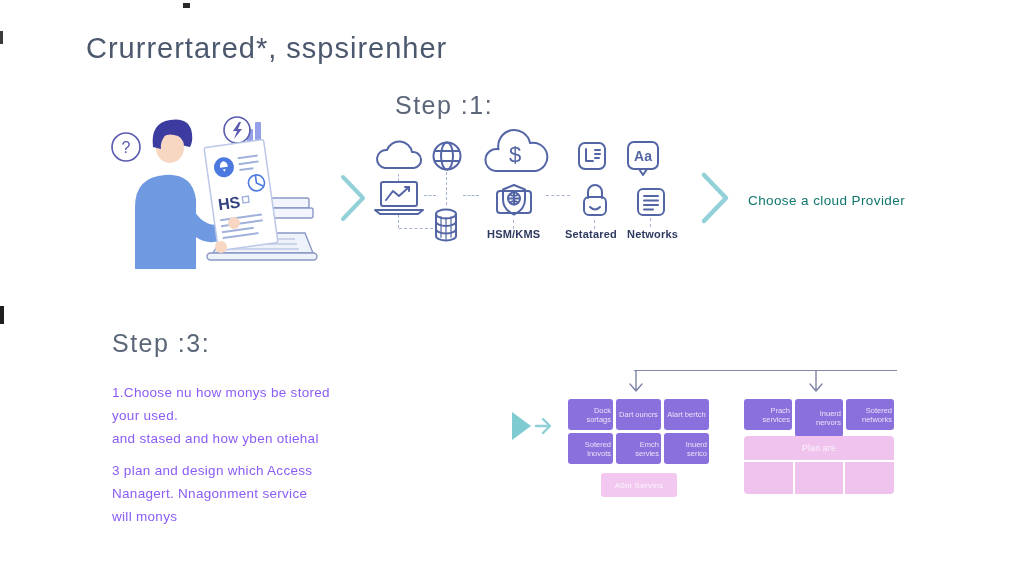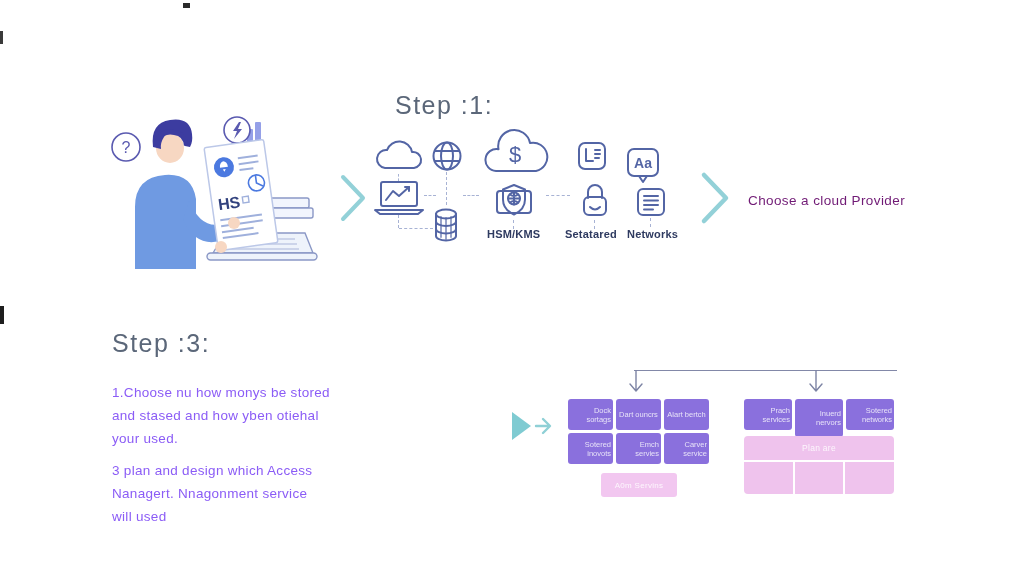--- a/index.html
+++ b/index.html
@@ -2,21 +2,21 @@
 <html><head>
 <meta charset="utf-8">
 <style>
   html,body{margin:0;padding:0;background:#fff;}
   #canvas{position:relative;width:1024px;height:585px;background:#ffffff;overflow:hidden;
           font-family:"Liberation Sans", sans-serif;}
   .abs{position:absolute;}
   .title{font-size:29px;font-weight:500;color:#4b586d;letter-spacing:1px;}
   .step-heading{font-size:25px;font-weight:500;color:#5b6779;letter-spacing:1.5px;}
   .flow-label{font-size:11px;font-weight:700;color:#2e3a60;text-align:left;letter-spacing:.2px;}
-  .caption{font-size:13.5px;color:#701a75;letter-spacing:.4px;}
+  .caption{font-size:13.5px;color:#0f766e;letter-spacing:.4px;}
   .body-line{font-size:13.5px;color:#8b5cf6;line-height:23px;letter-spacing:.3px;}
   .dash-h{border-top:1.5px dashed #a7b2d4;height:0;}
   .dash-v{border-left:1.5px dashed #a7b2d4;width:0;}
   .grid3{display:grid;grid-template-columns:repeat(3,45px);gap:3px;}
   .pcell{height:31px;background:#8a70dd;border-radius:3px;display:flex;align-items:center;justify-content:center;
          color:rgba(255,255,255,.8);font-size:7.5px;line-height:9px;text-align:right;padding:2px;box-sizing:border-box;}
   .pinkbox{background:#f2c7f0;border-radius:3px;}
   .pink-text{color:rgba(255,255,255,.85);font-size:8.5px;text-align:center;letter-spacing:.3px;}
   .icon-stroke{stroke:#5365a5;fill:none;stroke-width:2;stroke-linecap:round;stroke-linejoin:round;}
   .hline{border-top:1.2px solid #8288a8;height:0;}
@@ -24,20 +24,21 @@
 </style>
 </head>
 <body>
 
 <div id="canvas">
 
   <div class="abs" style="left:183px;top:3px;width:7px;height:5px;background:#2a2a2a;"></div>
   <div class="abs" style="left:0;top:31px;width:3px;height:13px;background:#3a3a3a;"></div>
   <div class="abs" style="left:0;top:306px;width:4px;height:18px;background:#1e1e1e;"></div>
 
+  <div class="abs title" style="left:86px;top:32px;">Crurrertared*, sspsirenher</div>
 
   <div class="abs step-heading" style="left:395px;top:91px;">Step :1:</div>
 
   <div class="abs" style="left:95px;top:103px;">
     <svg width="228" height="166" viewBox="0 0 228 166">
 
       <g fill="#95a0e8">
         <rect x="128" y="46" width="5" height="12" rx="1"></rect>
         <rect x="136" y="40" width="5" height="18" rx="1"></rect>
         <rect x="144" y="33" width="5" height="25" rx="1"></rect>
@@ -155,21 +156,21 @@
   </div>
 
   <div class="abs" style="left:579px;top:179px;">
     <svg width="32" height="40" viewBox="0 0 32 40">
       <path class="icon-stroke" d="M9 19 v-6 a7 7 0 0 1 14 0 v6"></path>
       <rect class="icon-stroke" x="5" y="18" width="22" height="18" rx="5"></rect>
       <path class="icon-stroke" d="M11 28 q5 5 10 0" stroke-width="1.6"></path>
     </svg>
   </div>
 
-  <div class="abs" style="left:625px;top:146px;">
+  <div class="abs" style="left:625px;top:139px;">
     <svg width="36" height="38" viewBox="0 0 36 38">
       <rect class="icon-stroke" x="3" y="3" width="30" height="27" rx="6"></rect>
       <path class="icon-stroke" d="M14 30 l4 6 l4 -6"></path>
       <text x="18" y="22" text-anchor="middle" font-size="14" font-weight="bold" fill="#5365a5">Aa</text>
     </svg>
   </div>
 
   <div class="abs" style="left:634px;top:186px;">
     <svg width="34" height="32" viewBox="0 0 34 32">
       <rect class="icon-stroke" x="4" y="3" width="26" height="26" rx="5"></rect>
@@ -197,27 +198,27 @@
         <path d="M8 6 L30 29 L8 52" stroke="#93d1d8" stroke-width="4.5" fill="none" stroke-linecap="round" stroke-linejoin="round"></path>
       </svg>
   </div>
 
   <div class="abs caption" style="left:748px;top:193px;">Choose a cloud Provider</div>
 
   <div class="abs step-heading" style="left:112px;top:329px;">Step :3:</div>
 
   <div class="abs" style="left:112px;top:381px;">
     <div class="body-line">1.Choose nu how monys be stored</div>
+    <div class="body-line">your used.</div>
     <div class="body-line">and stased and how yben otiehal</div>
-    <div class="body-line">your used.</div>
   </div>
   <div class="abs" style="left:112px;top:459px;">
     <div class="body-line">3 plan and design which Access</div>
     <div class="body-line">Nanagert. Nnagonment service</div>
-    <div class="body-line">will used</div>
+    <div class="body-line">will monys</div>
   </div>
 
   <div class="abs hline" style="left:634px;top:370px;width:263px;"></div>
   <div class="abs" style="left:628px;top:370px;">
     <svg width="16" height="26" viewBox="0 0 16 26">
         <path d="M8 0 V19 M2 14 L8 21 L14 14" stroke="#7d84a4" stroke-width="1.4" fill="none" stroke-linecap="round" stroke-linejoin="round"></path>
       </svg>
   </div>
   <div class="abs" style="left:808px;top:370px;">
     <svg width="16" height="26" viewBox="0 0 16 26">
@@ -231,21 +232,21 @@
       <path d="M31 19 h12 M38 12 l7 7 -7 7" stroke="#8fd0d6" stroke-width="2.4" fill="none" stroke-linecap="round" stroke-linejoin="round"></path>
     </svg>
   </div>
 
   <div class="abs grid3" style="left:568px;top:399px;">
     <div class="pcell">Dock sortags</div>
     <div class="pcell">Dart ouncrs</div>
     <div class="pcell">Alart bertch</div>
     <div class="pcell">Sotered inovots</div>
     <div class="pcell">Emch servies</div>
-    <div class="pcell">Carver service</div>
+    <div class="pcell">Inuerd serico</div>
   </div>
 
   <div class="abs pinkbox" style="left:601px;top:473px;width:76px;height:24px;display:flex;align-items:center;justify-content:center;">
     <div class="pink-text" style="font-size:8px;">A0m Servins</div>
   </div>
 
   <div class="abs" style="left:744px;top:399px;display:grid;grid-template-columns:repeat(3,48px);gap:3px;">
     <div class="pcell" style="height:31px;">Prach services</div>
     <div class="pcell" style="height:38px;">Inuerd nervors</div>
     <div class="pcell" style="height:31px;">Sotered networks</div>

